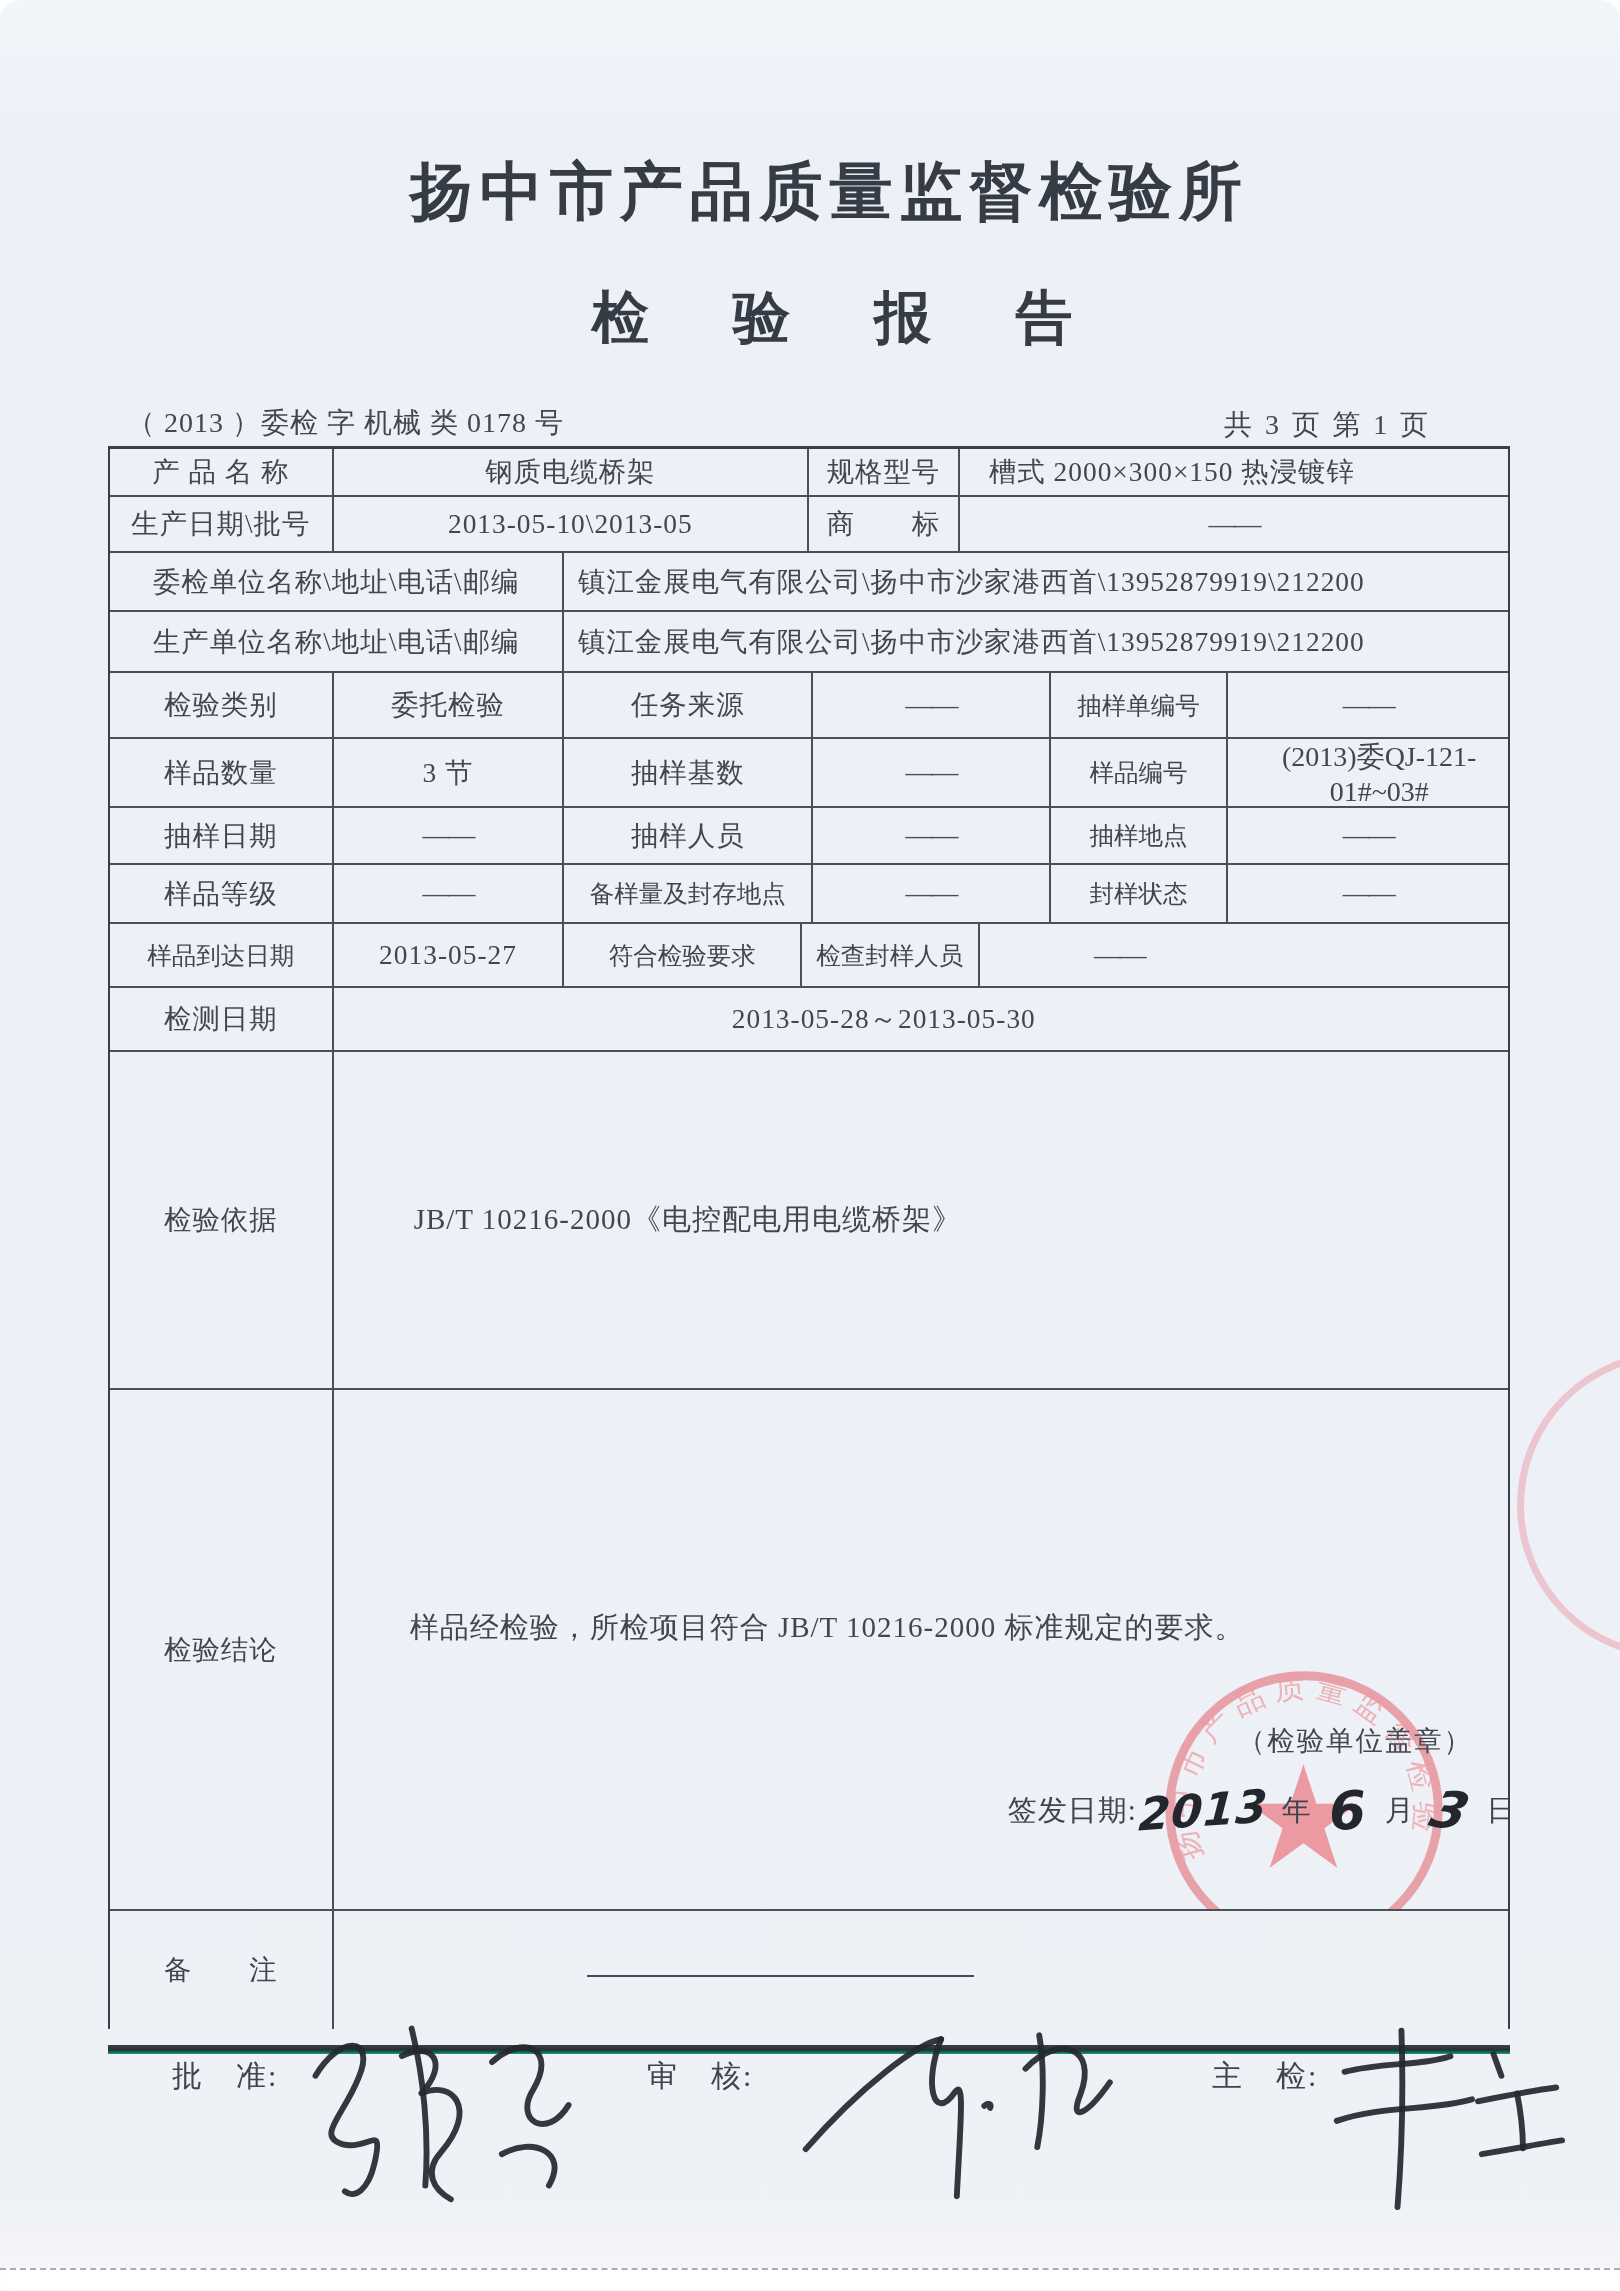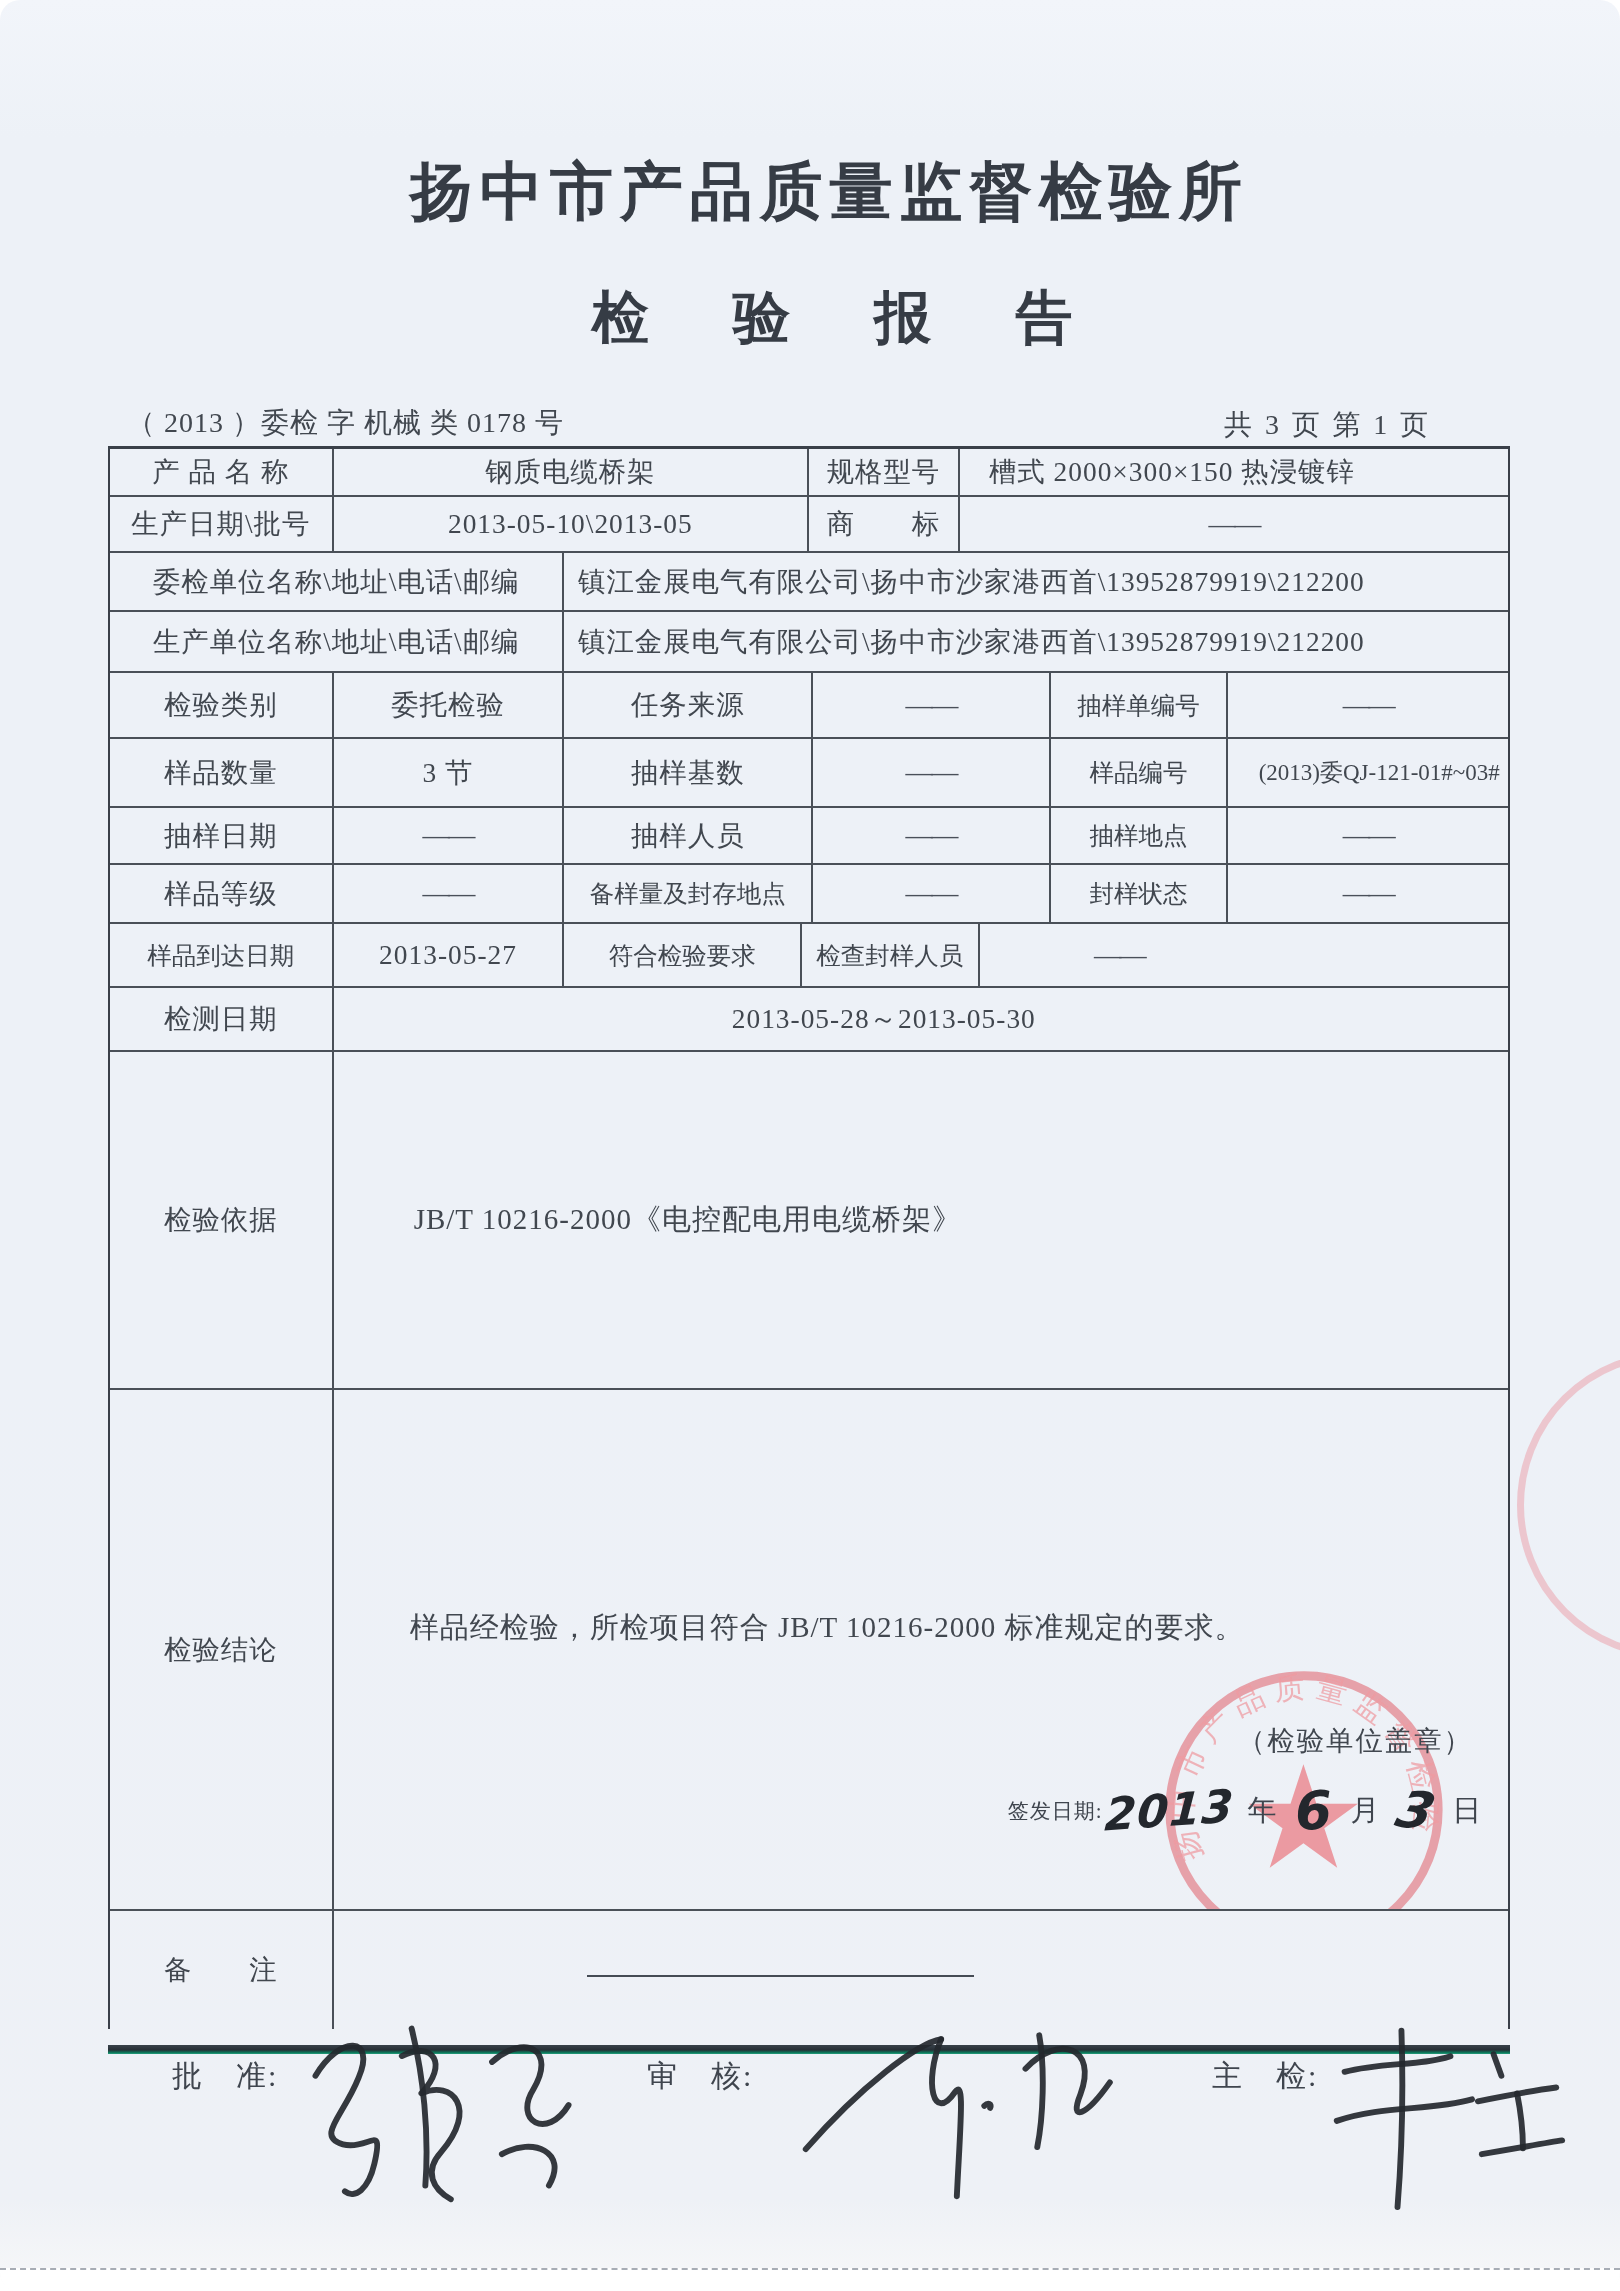--- a/index.html
+++ b/index.html
@@ -21,31 +21,31 @@
   .trow{display:flex;box-sizing:border-box;border-bottom:2px solid #4a5058;}
   .cell{box-sizing:border-box;border-right:2px solid #4a5058;display:flex;align-items:center;
     justify-content:center;font-size:27.4px;text-align:center;padding:0 5.9px;overflow:hidden;letter-spacing:1px;}
   .cell:last-child{border-right:none;}
   .left{justify-content:flex-start;text-align:left;}
   .w16{width:16%}.w34{width:34%}.w108{width:10.8%}.w392{width:39.2%}
   .w325{width:32.5%}.w675{width:67.5%}
   .w165{width:16.5%}.w178{width:17.8%}.w17{width:17%}.w127{width:12.7%}.w20{width:20%}
   .w84{width:84%}
   .sm{font-size:24.5px;letter-spacing:0;}
-  .xs{font-size:23px;letter-spacing:0;padding-left:28px;}
+  .xs{font-size:28px;letter-spacing:0;padding-left:28px;}
   .dash{letter-spacing:-2px;color:#4a505a;}
   .table-bottom{position:absolute;left:108px;top:2045px;width:1402px;height:8.8px;
     background:linear-gradient(to bottom,#39424a 0%,#272f36 55%,#0d7a5c 85%,#27a07e 100%);}
   
   .rel{position:relative;}
   .conclusion-text{position:absolute;left:76px;top:218px;font-size:29px;letter-spacing:1px;white-space:nowrap;}
   .basis-pad{padding-left:80px;}
   .seal-note{position:absolute;right:35px;top:333px;font-size:27.4px;letter-spacing:2px;z-index:3;}
   .sign-date{position:absolute;left:674px;top:390px;display:flex;align-items:center;z-index:3;white-space:nowrap;}
-  .sign-date .printed{font-size:21px;letter-spacing:1px;color:#3f454e;}
+  .sign-date .printed{font-size:29px;letter-spacing:1px;color:#3f454e;}
   .hand{font-family:"DejaVu Sans",sans-serif;font-style:italic;font-weight:bold;color:#23272d;}
   .hand-year{font-size:45px;transform:rotate(-4deg) skewX(-8deg);margin:0 5.9px 0 2px;}
   .hand-month{font-size:53px;transform:rotate(-2deg);margin:0 9.8px;}
   .hand-day{font-size:51px;transform:rotate(6deg) skewX(-10deg);margin:0 9.8px;}
   .unit{font-size:29px;margin:0 7.8px;color:#3f454e;}
   .stamp{position:absolute;left:826px;top:273px;width:288px;height:288px;z-index:2;opacity:.85;}
   .stamp-faint{position:absolute;left:1517px;top:1351px;width:294px;height:294px;border-radius:50%;
     border:7.8px solid rgba(232,110,122,0.32);z-index:1;}
   .remark-line{width:387px;height:0;border-top:2.9px solid #454b54;margin-left:247px;margin-top:11.8px;}
   

